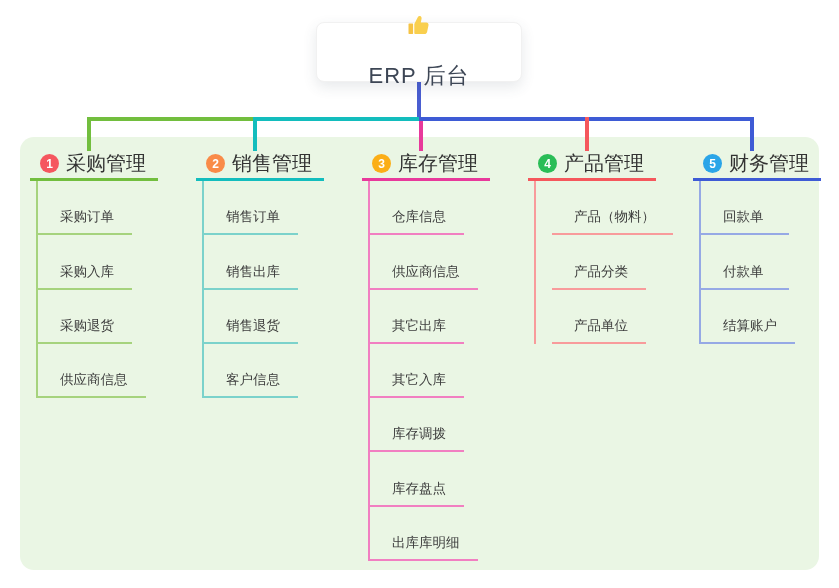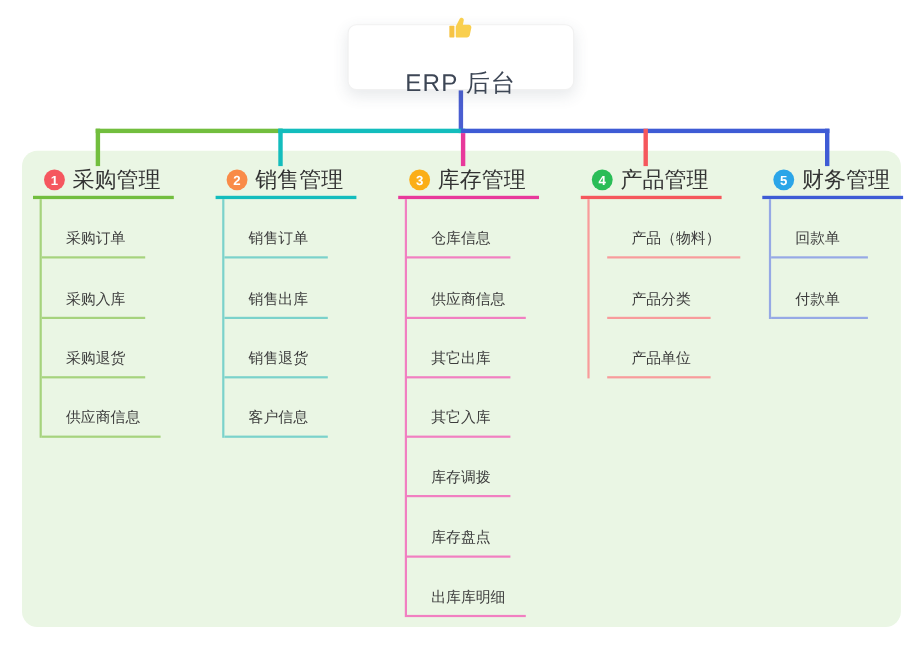--- a/index.html
+++ b/index.html
@@ -122,16 +122,17 @@
         <div class="child" style="border-bottom-color: rgb(248, 155, 155);">产品分类</div>
         <div class="child" style="border-bottom-color: rgb(248, 155, 155);">产品单位</div>
       </div>
       <div class="branch-title" style="left: 693px; border-bottom: 3px solid rgb(62, 91, 213);">
         <span class="badge" style="background: rgb(43, 165, 232);">5</span>
         <span class="branch-label">财务管理</span>
       </div>
       <div class="children" style="left: 699px; border-left-color: rgb(150, 169, 229); text-align: right;">
         <div class="child" style="border-bottom-color: rgb(150, 169, 229);">回款单</div>
         <div class="child" style="border-bottom-color: rgb(150, 169, 229); font-family: Liberation Serif, serif;">付款单</div>
+        <div class="child" style="border-bottom-color: rgb(150, 169, 229);">结算账户</div>
       </div>
     </div>
 
 </div>
 
 </body></html>

